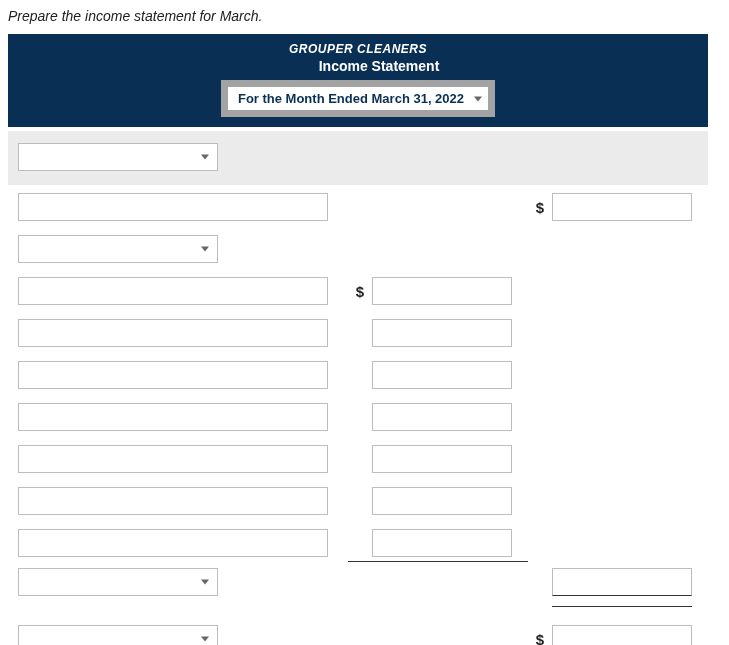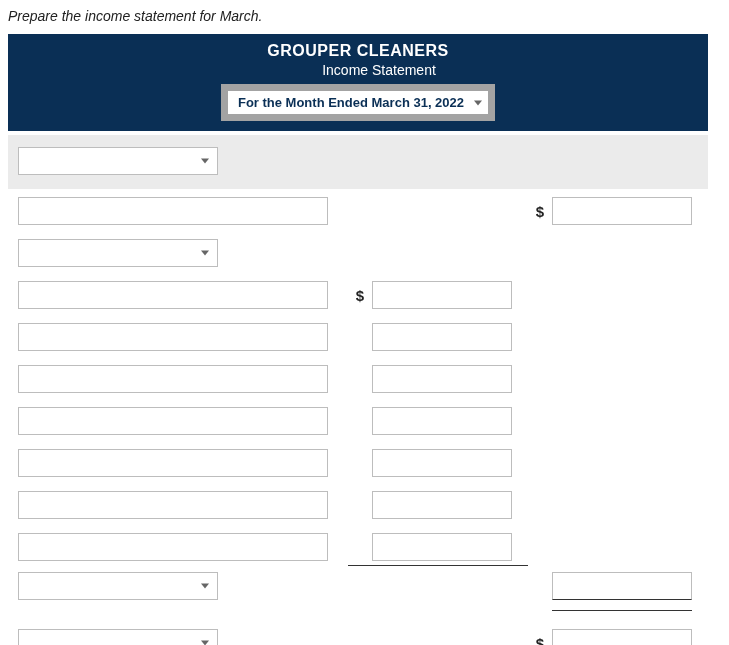--- a/index.html
+++ b/index.html
@@ -19,25 +19,26 @@
     font-style: italic;
   }
   .header-band {
     background: #0a2f55;
     color: #fff;
     text-align: center;
     padding: 8px 0 10px 0;
   }
   .header-band .company {
     font-weight: bold;
-    font-size: 16px;
+    font-size: 12px;
     letter-spacing: .5px;
+    font-style: italic;
   }
   .header-band .stmt {
-    font-weight: normal;
+    font-weight: bold;
     font-size: 14px;
     margin-top: 2px;
     margin-left: 42px;
   }
   .period-select {
     display: inline-block;
     background: #fff;
     color: #0a2f55;
     border: 7px solid #a3a3a3;
     font-weight: bold;

